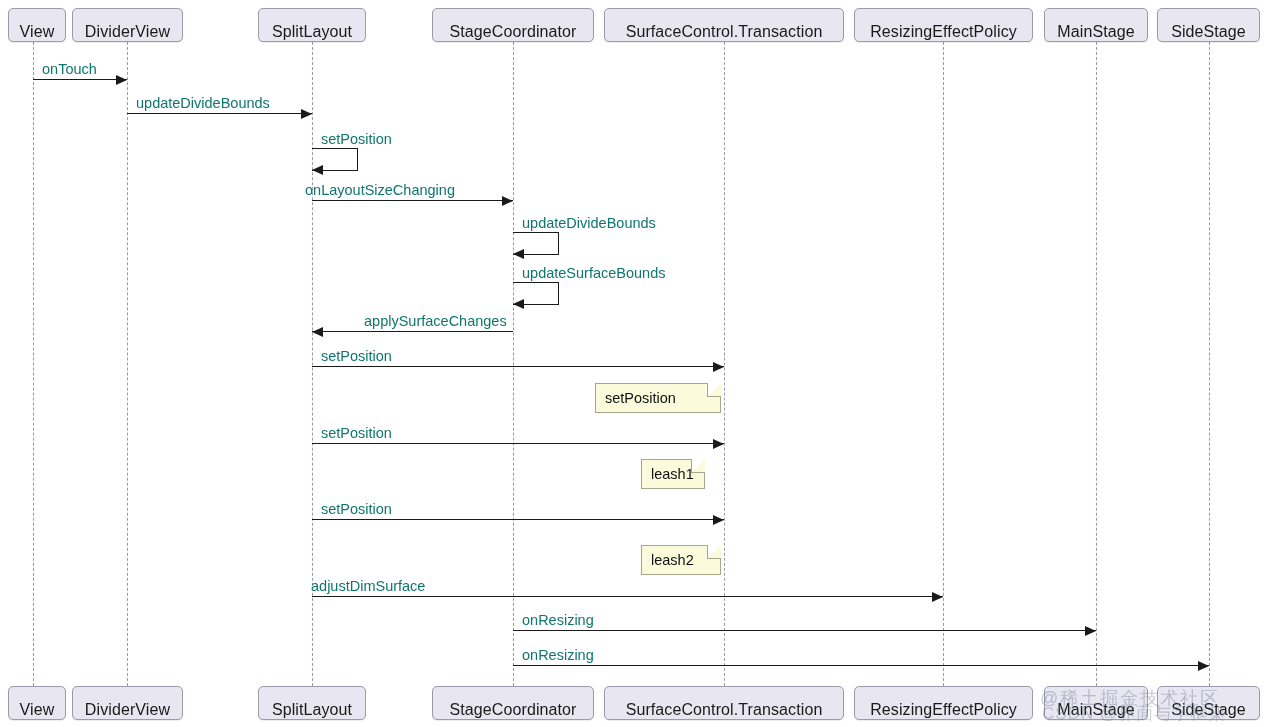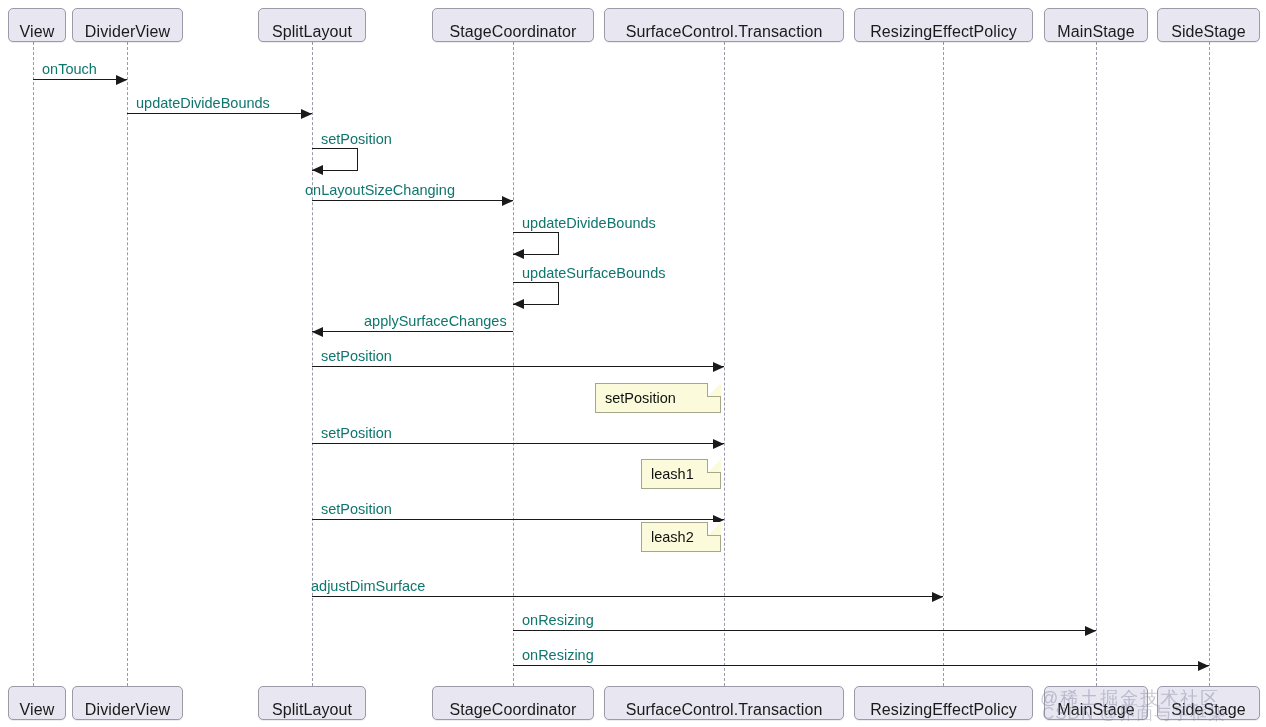--- a/index.html
+++ b/index.html
@@ -205,26 +205,26 @@
       <div class="arrowhead right" style="top: 661px; left: 1198px;"></div>
       <div class="msglabel" style="left: 522px; top: 647px;">onResizing</div>
     </div>
 
   <div id="notes">
       <div class="note" style="left: 595px; top: 383px; width: 126px;">
         <div class="fold"></div>
         <div class="foldtri"></div>
         <span>setPosition</span>
       </div>
-      <div class="note" style="left: 641px; top: 459px; width: 80px;">
+      <div class="note" style="left: 641px; top: 459px; width: 64px;">
         <div class="fold"></div>
         <div class="foldtri"></div>
         <span>leash1</span>
       </div>
-      <div class="note" style="left: 641px; top: 522px; width: 80px;">
+      <div class="note" style="left: 641px; top: 545px; width: 80px;">
         <div class="fold"></div>
         <div class="foldtri"></div>
         <span>leash2</span>
       </div>
     </div>
 
   <div id="footers">
       <div class="participant" style="left: 8px; top: 686px; width: 51px;">
         <span>View</span>
       </div>

